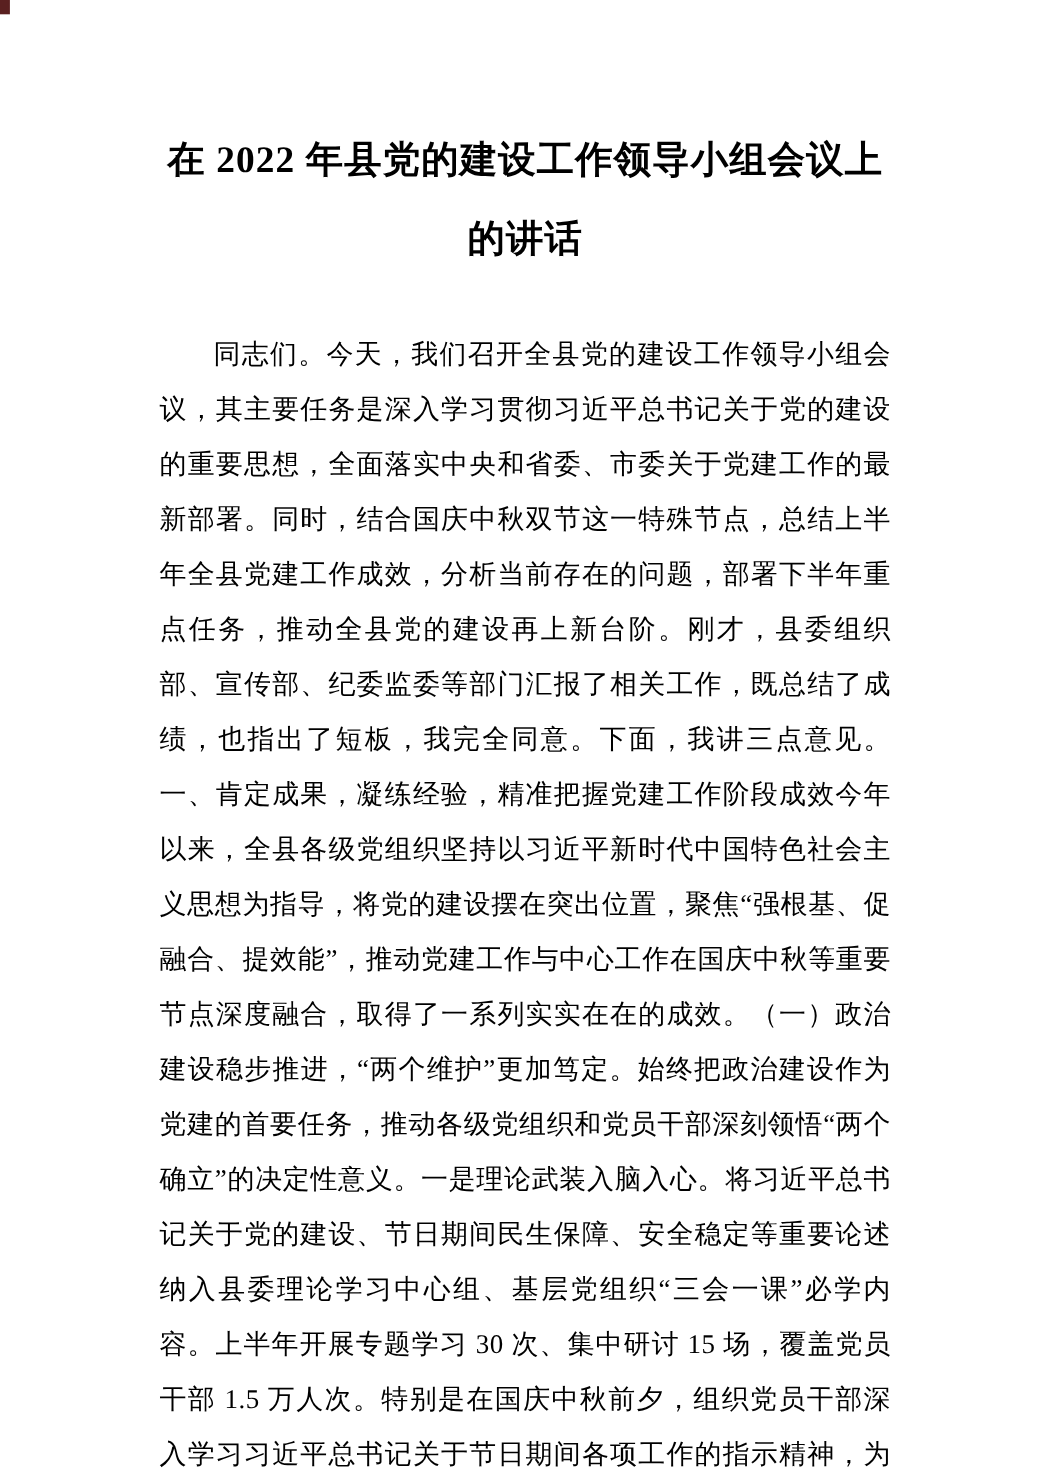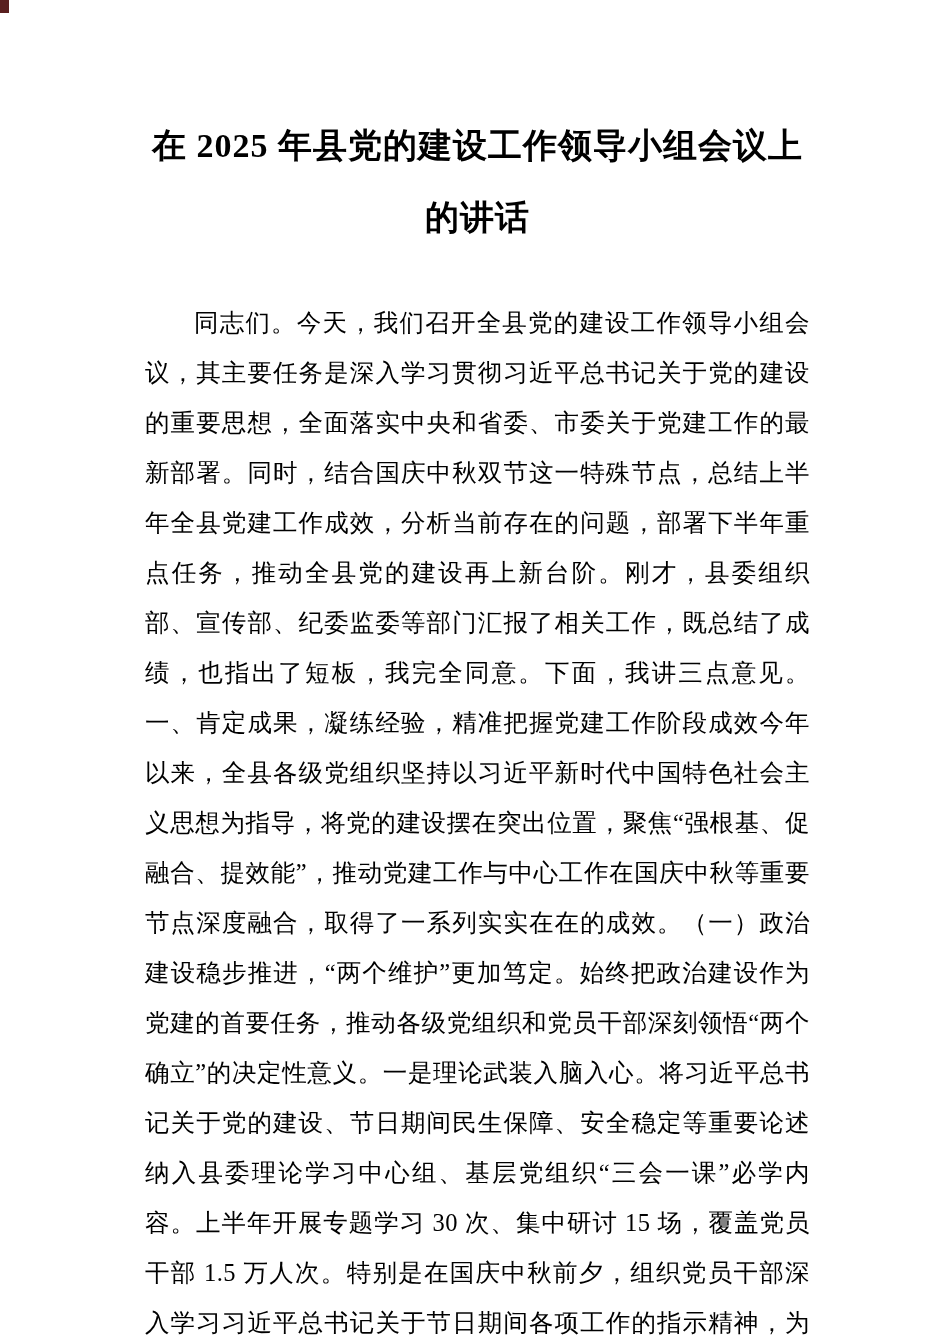--- a/index.html
+++ b/index.html
@@ -47,15 +47,15 @@
     letter-spacing: 0.5px;
     word-break: break-all;
   }
 </style>
 </head>
 <body>
 
 <div class="corner-artifact"></div>
 
 <div class="doc-page">
-  <h1 class="doc-title">在 2025 年县党的建设工作领导小组会议上的讲话</h1>
+  <h1 class="doc-title">在 2022 年县党的建设工作领导小组会议上的讲话</h1>
   <p class="doc-paragraph">同志们。今天，我们召开全县党的建设工作领导小组会议，其主要任务是深入学习贯彻习近平总书记关于党的建设的重要思想，全面落实中央和省委、市委关于党建工作的最新部署。同时，结合国庆中秋双节这一特殊节点，总结上半年全县党建工作成效，分析当前存在的问题，部署下半年重点任务，推动全县党的建设再上新台阶。刚才，县委组织部、宣传部、纪委监委等部门汇报了相关工作，既总结了成绩，也指出了短板，我完全同意。下面，我讲三点意见。一、肯定成果，凝练经验，精准把握党建工作阶段成效今年以来，全县各级党组织坚持以习近平新时代中国特色社会主义思想为指导，将党的建设摆在突出位置，聚焦“强根基、促融合、提效能”，推动党建工作与中心工作在国庆中秋等重要节点深度融合，取得了一系列实实在在的成效。（一）政治建设稳步推进，“两个维护”更加笃定。始终把政治建设作为党建的首要任务，推动各级党组织和党员干部深刻领悟“两个确立”的决定性意义。一是理论武装入脑入心。将习近平总书记关于党的建设、节日期间民生保障、安全稳定等重要论述纳入县委理论学习中心组、基层党组织“三会一课”必学内容。上半年开展专题学习 30 次、集中研讨 15 场，覆盖党员干部 1.5 万人次。特别是在国庆中秋前夕，组织党员干部深入学习习近平总书记关于节日期间各项工作的指示精神，为节日期间</p>
 </div>
 
 </body></html>

